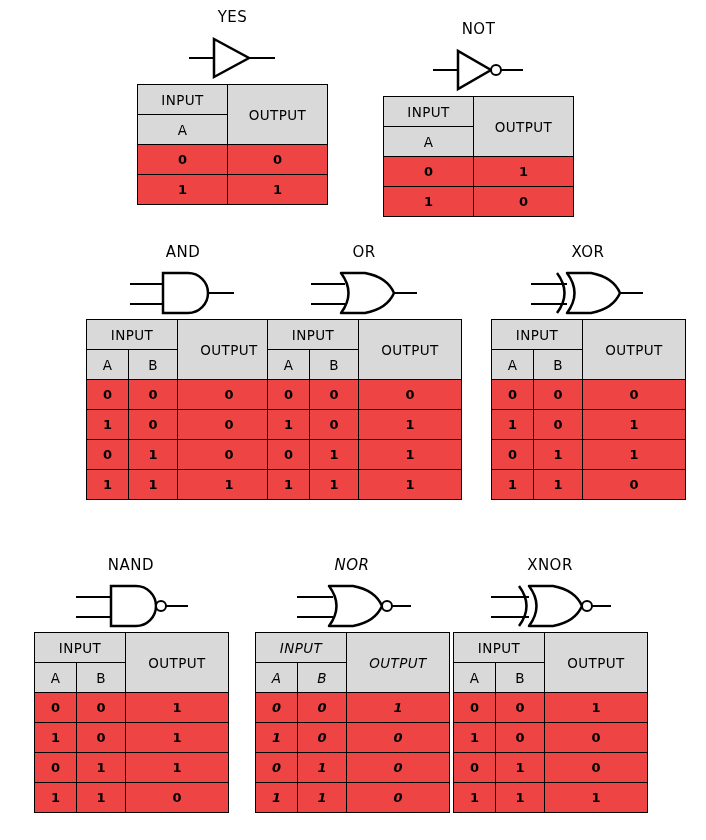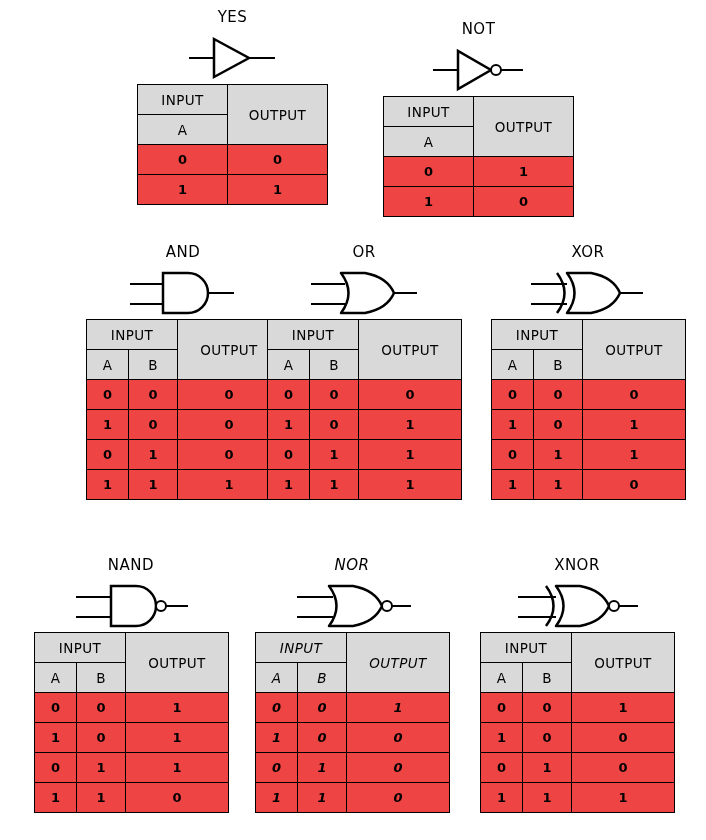--- a/index.html
+++ b/index.html
@@ -380,21 +380,21 @@
         </tr>
         <tr>
           <td class="val">1</td>
           <td class="val">1</td>
           <td class="val">0</td>
         </tr>
       </tbody>
     </table>
   </div>
 
-  <div class="gate-block" style="left:480px;top:558px;">
+  <div class="gate-block" style="left:453px;top:558px;">
     <div class="gate-title" style="width:194px;">XNOR</div>
     <div class="gate-symbol" style="width:194px;">
       <svg width="130" height="52" viewBox="0 0 130 52">
         <line x1="6" y1="17" x2="44" y2="17" stroke="#000" stroke-width="2"></line>
         <line x1="6" y1="37" x2="44" y2="37" stroke="#000" stroke-width="2"></line>
         <path d="M34,6 Q49,26 34,46" fill="none" stroke="#000" stroke-width="2.5"></path>
         <path d="M44,6 Q59,26 44,46 L68,46 Q90,42 97,26 Q90,10 68,6 Z" fill="#fff" stroke="#000" stroke-width="2.5" stroke-linejoin="round"></path>
         <circle cx="102" cy="26" r="5" fill="#fff" stroke="#000" stroke-width="2"></circle>
         <line x1="107" y1="26" x2="126" y2="26" stroke="#000" stroke-width="2"></line>
       </svg>

